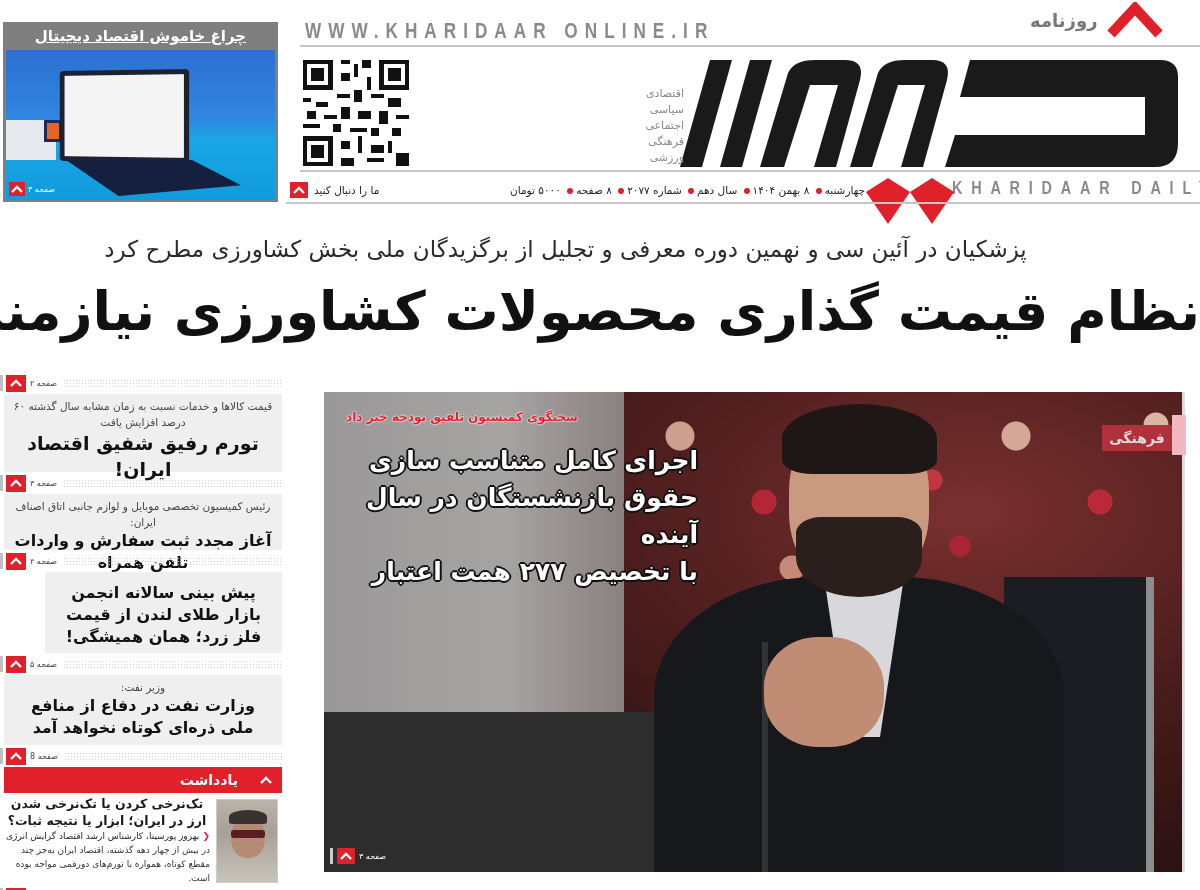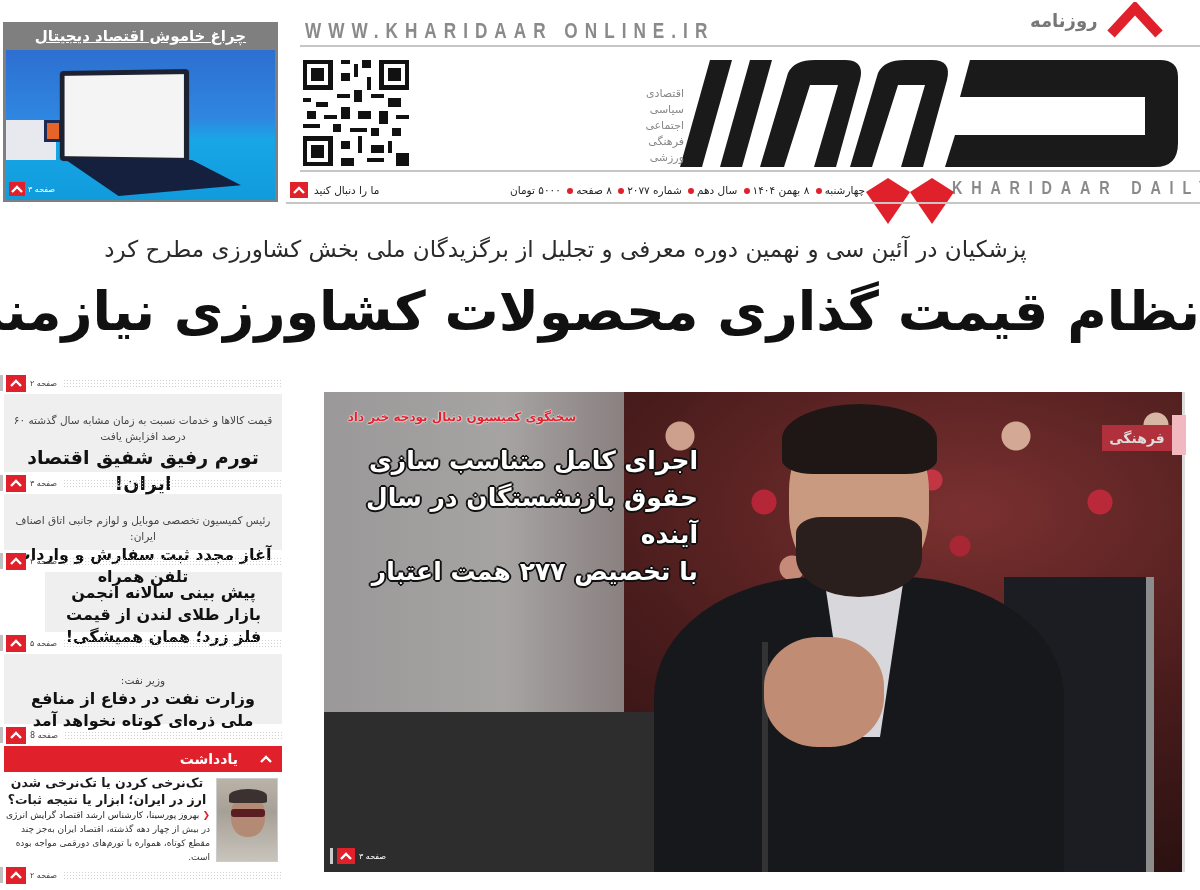--- a/index.html
+++ b/index.html
@@ -76,21 +76,21 @@
   .tag-jaar-tail { left: 1172px; top: 415px; width: 14px; height: 40px; background: #f2b8c0; }
   .photo-frame-r { left: 1182px; top: 392px; width: 3px; height: 480px; background: #ddd; }
 
   
   .col { left: 0; top: 372px; width: 282px; }
   .pg-row { position: relative; height: 22px; display: flex; align-items: center; }
   .pg-row .bar { width: 3px; height: 16px; background: #c0c0c0; margin-right: 3px; }
   .pg-row .red-chev-box { width: 20px; height: 17px; }
   .pg-row .pg-label { font-size: 8px; color: #444; margin-left: 4px; }
   .pg-row .dots { flex: 1; height: 8px; margin-left: 6px; background-image: radial-gradient(#d0d0d0 0.8px, transparent 0.9px); background-size: 3px 3px; }
-  .story { background: #efefef; margin: 0 0 0 4px; padding: 18px 8px; text-align: center; direction: rtl; }
+  .story { background: #efefef; margin: 0 0 0 4px; padding: 4px 8px; text-align: center; direction: rtl; }
   .story .sub { font-size: 10.5px; color: #444; line-height: 16px; }
   .story .ttl { font-size: 16px; font-weight: bold; color: #111; line-height: 22px; }
   .story .ttl.big { font-size: 19px; line-height: 26px; }
   .note-head { margin-left: 4px; height: 26px; background: #e0202a; color: #fff; direction: rtl; padding-right: 10px; display: flex; align-items: center; gap: 22px; font-weight: bold; font-size: 14px; }
   .note-head svg { width: 12px; height: 8px; }
   .note-body { position: relative; height: 92px; margin-left: 4px; }
   .note-photo { position: absolute; right: 4px; top: 6px; width: 62px; height: 84px; background: linear-gradient(180deg, #b9b3a8 0%, #a7a096 40%, #c8c4bc 100%); border: 1px solid #ccc; }
   .note-face { position: absolute; left: 14px; top: 16px; width: 34px; height: 42px; background: #b38a73; border-radius: 45%; }
   .note-glasses { position: absolute; left: 14px; top: 30px; width: 34px; height: 8px; background: #5a1e22; border-radius: 3px; }
   .note-hair { position: absolute; left: 12px; top: 10px; width: 38px; height: 14px; background: #3a3130; border-radius: 50% 50% 10% 10%; }
@@ -229,21 +229,21 @@
   <div class="photo-desk"></div>
   <div class="photo-chair"></div>
   <div class="person-body"></div>
   <div class="person-shirt"></div>
   <div class="person-head"></div>
   <div class="person-hair"></div>
   <div class="person-beard"></div>
   <div class="mic"></div>
   <div class="person-hand"></div>
 
-  <div class="photo-sub">سخنگوی کمیسیون دنبال بودجه خبر داد</div>
+  <div class="photo-sub">سخنگوی کمیسیون تلفیق بودجه خبر داد</div>
   <div class="photo-title">
     <div>اجرای کامل متناسب سازی</div>
     <div>حقوق بازنشستگان در سال آینده</div>
     <div>با تخصیص ۲۷۷ همت اعتبار</div>
   </div>
   <div class="photo-page">
     <span class="bar"></span>
     <span class="red-chev-box">
         <svg viewBox="0 0 12 8">
           <polyline points="1,7 6,2 11,7" fill="none" stroke="#fff" stroke-width="2.4"></polyline>
@@ -291,21 +291,21 @@
   <div class="pg-row">
     <span class="bar"></span>
     <span class="red-chev-box">
         <svg viewBox="0 0 12 8">
           <polyline points="1,7 6,2 11,7" fill="none" stroke="#fff" stroke-width="2.4"></polyline>
         </svg>
       </span>
     <span class="pg-label">صفحه ۴</span>
     <span class="dots"></span>
   </div>
-  <div class="story" style="height:60px; padding-top:10px;margin-left:45px;">
+  <div class="story" style="height:81px; padding-top:10px;margin-left:45px;">
     <div class="ttl">پیش بینی سالانه انجمن بازار طلای لندن از قیمت فلز زرد؛ همان همیشگی!</div>
   </div>
 
   <div class="pg-row">
     <span class="bar"></span>
     <span class="red-chev-box">
         <svg viewBox="0 0 12 8">
           <polyline points="1,7 6,2 11,7" fill="none" stroke="#fff" stroke-width="2.4"></polyline>
         </svg>
       </span>

